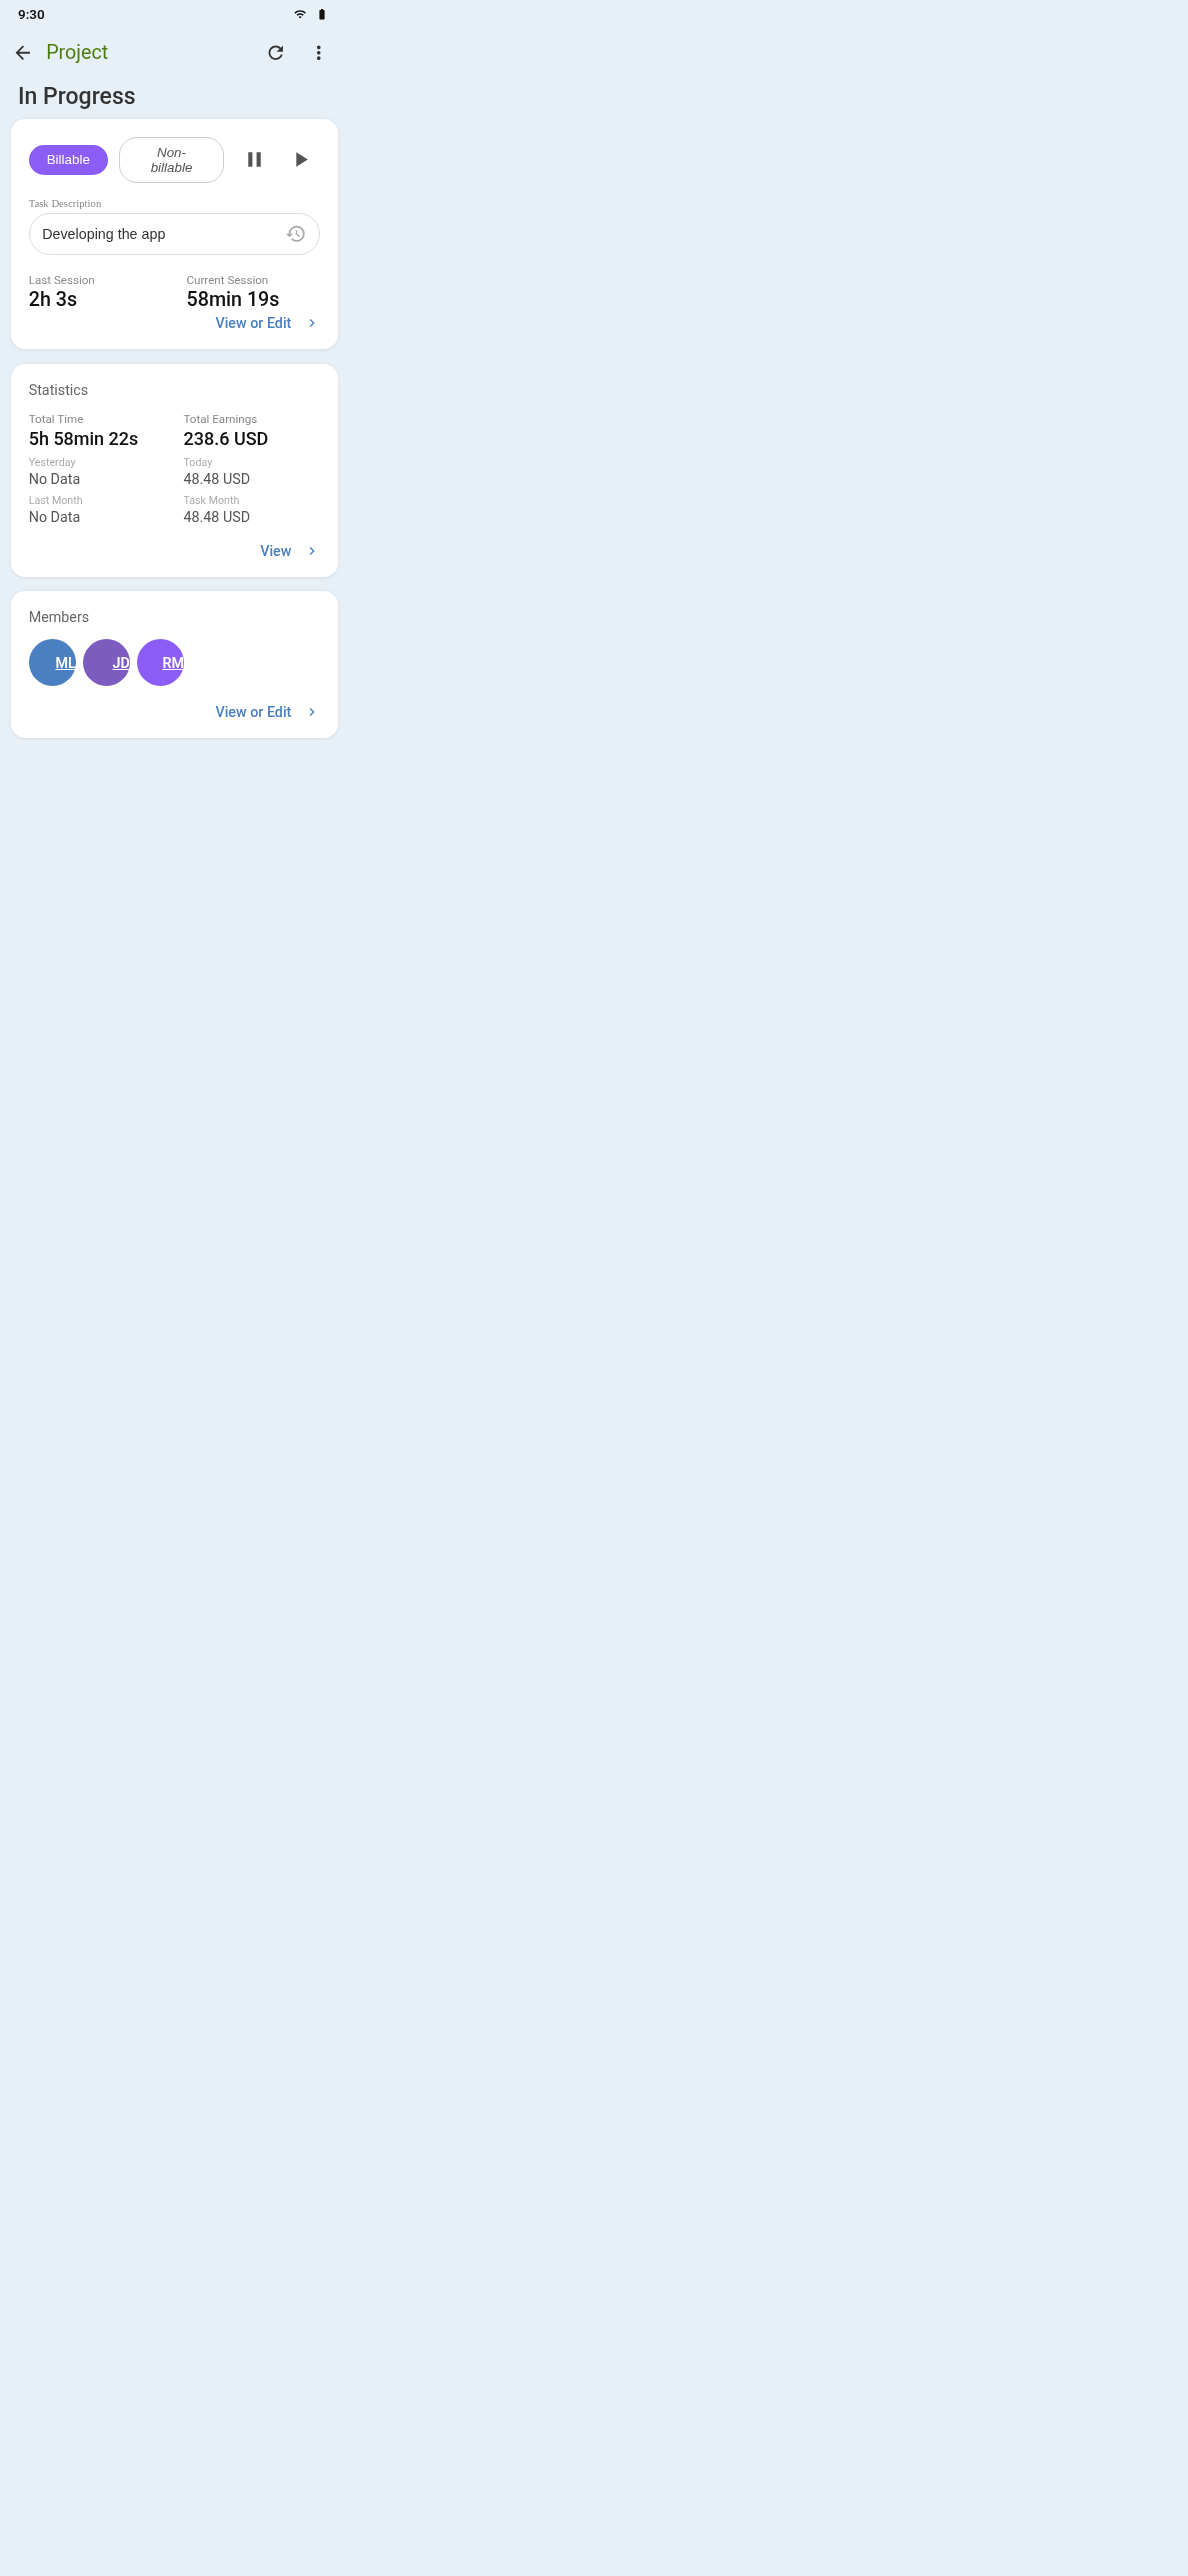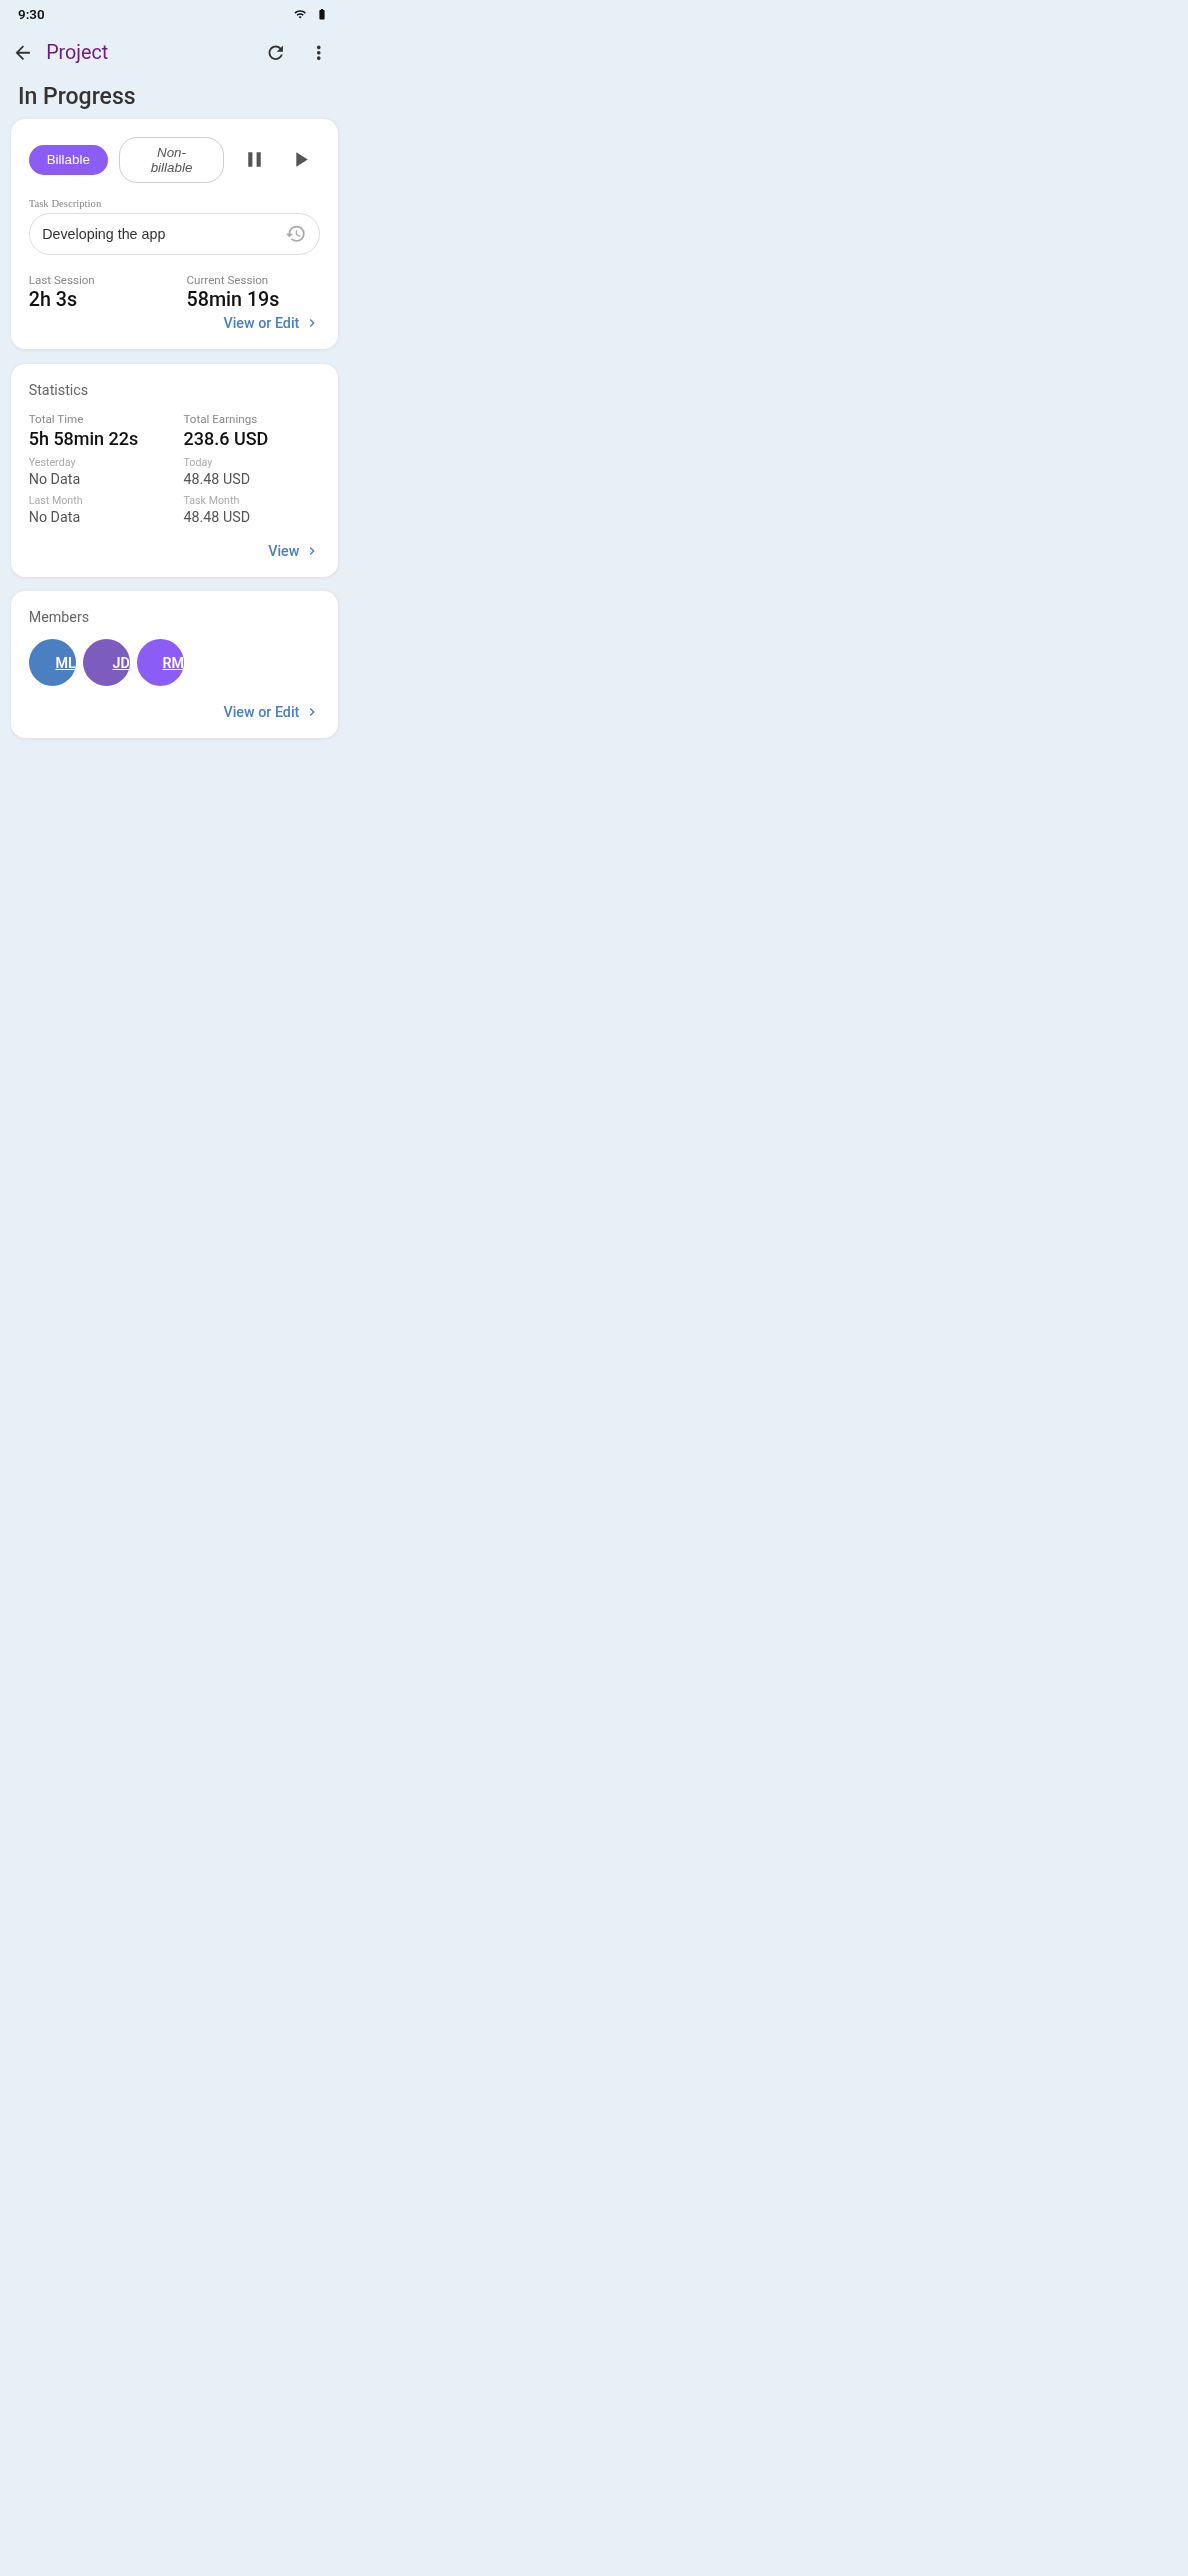--- a/index.html
+++ b/index.html
@@ -53,21 +53,21 @@
     }
     .icon-btn svg {
       width: 21.5px;
       height: 21.5px;
       fill: #333;
     }
     .app-bar-title {
       flex: 1;
       font-size: 19.7px;
       font-weight: 400;
-      color: #701a75;
+      color: #4d7c0f;
     }
 
     
     .status-heading {
       padding: 3.6px 18px 9px;
       font-size: 23px;
       font-weight: 500;
       color: #333;
     }
 
@@ -182,21 +182,21 @@
       justify-content: flex-end;
       align-items: center;
     }
     .view-link {
       font-size: 14.3px;
       color: #4a7fc1;
       font-weight: 500;
       cursor: pointer;
       display: flex;
       align-items: center;
-      gap: 5px;
+      gap: 13px;
       text-decoration: none;
     }
     .view-link svg {
       width: 16px;
       height: 16px;
       fill: #4a7fc1;
     }
 
     
     .card-title {

